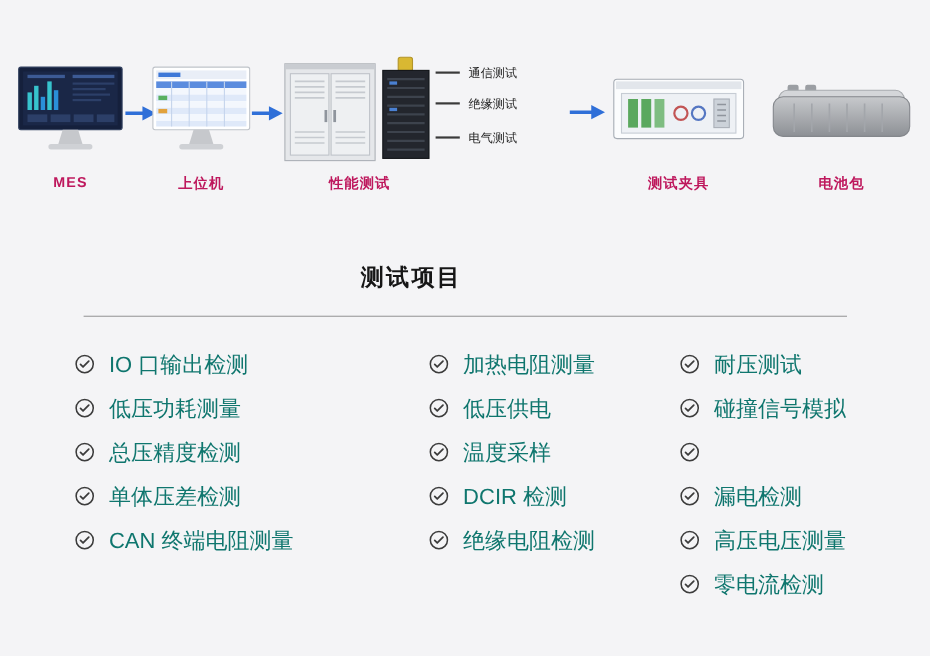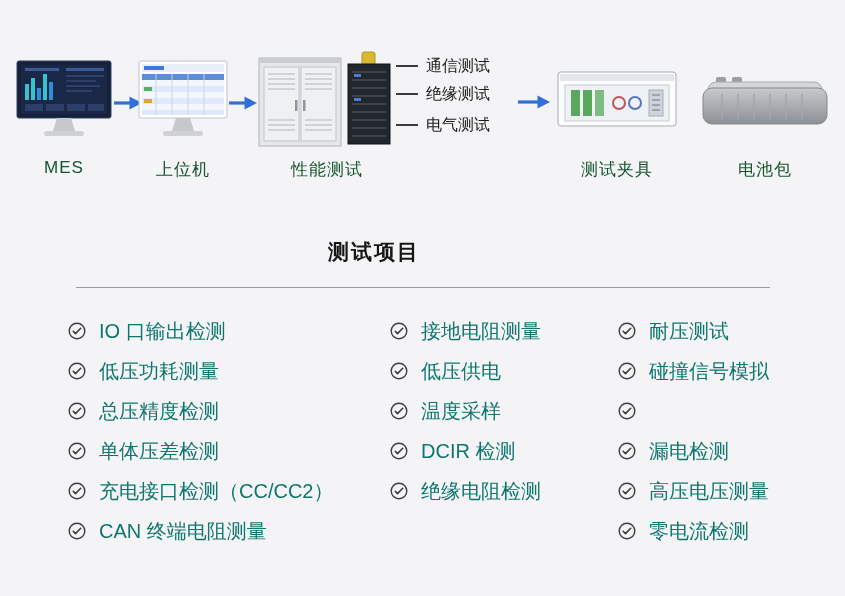--- a/index.html
+++ b/index.html
@@ -9,38 +9,38 @@
     font-family:"Liberation Sans","DejaVu Sans",sans-serif;
     color:#1c1c1c;
     position:relative;
     overflow:hidden;
   }
   .abs { position:absolute; }
   .node-label {
     position:absolute;
     top:158px;
     text-align:center;
-    font-weight:normal;
-    font-size:17px;
-    color:#14532d;
+    font-weight:bold;
+    font-size:13px;
+    color:#be185d;
     letter-spacing:1px;
   }
   .branch-row {
     position:absolute;
     display:flex;
     align-items:center;
     height:22px;
   }
   .branch-line {
     width:22px;
     height:2px;
     background:#3a3a3a;
     margin-right:8px;
   }
-  .branch-text { font-size:16px; color:#1b1b1b; }
+  .branch-text { font-size:11px; color:#1b1b1b; }
   .section-title {
     position:absolute;
     top:238px;
     left:0;
     width:748px;
     text-align:center;
     font-size:21px;
     font-weight:bold;
     letter-spacing:2px;
     color:#161616;
@@ -221,38 +221,31 @@
           <circle cx="9" cy="9" r="7.8" fill="none" stroke="#3c3c3c" stroke-width="1.4"></circle>
           <path d="M5.2 9.3 l2.3 2.3 L12.7 6.3" fill="none" stroke="#3c3c3c" stroke-width="1.6" stroke-linecap="round" stroke-linejoin="round"></path>
         </svg>
       <span class="check-text">单体压差检测</span>
     </div>
     <div class="check-item">
       <svg class="check-icon" viewBox="0 0 18 18">
           <circle cx="9" cy="9" r="7.8" fill="none" stroke="#3c3c3c" stroke-width="1.4"></circle>
           <path d="M5.2 9.3 l2.3 2.3 L12.7 6.3" fill="none" stroke="#3c3c3c" stroke-width="1.6" stroke-linecap="round" stroke-linejoin="round"></path>
         </svg>
-      <span class="check-text">充电接口检测（CC/CC2）</span>
-    </div>
-    <div class="check-item">
-      <svg class="check-icon" viewBox="0 0 18 18">
-          <circle cx="9" cy="9" r="7.8" fill="none" stroke="#3c3c3c" stroke-width="1.4"></circle>
-          <path d="M5.2 9.3 l2.3 2.3 L12.7 6.3" fill="none" stroke="#3c3c3c" stroke-width="1.6" stroke-linecap="round" stroke-linejoin="round"></path>
-        </svg>
       <span class="check-text">CAN 终端电阻测量</span>
     </div>
   </div>
 
   <div class="check-col" style="left:390px">
     <div class="check-item">
       <svg class="check-icon" viewBox="0 0 18 18">
           <circle cx="9" cy="9" r="7.8" fill="none" stroke="#3c3c3c" stroke-width="1.4"></circle>
           <path d="M5.2 9.3 l2.3 2.3 L12.7 6.3" fill="none" stroke="#3c3c3c" stroke-width="1.6" stroke-linecap="round" stroke-linejoin="round"></path>
         </svg>
-      <span class="check-text">接地电阻测量</span>
+      <span class="check-text">加热电阻测量</span>
     </div>
     <div class="check-item">
       <svg class="check-icon" viewBox="0 0 18 18">
           <circle cx="9" cy="9" r="7.8" fill="none" stroke="#3c3c3c" stroke-width="1.4"></circle>
           <path d="M5.2 9.3 l2.3 2.3 L12.7 6.3" fill="none" stroke="#3c3c3c" stroke-width="1.6" stroke-linecap="round" stroke-linejoin="round"></path>
         </svg>
       <span class="check-text">低压供电</span>
     </div>
     <div class="check-item">
       <svg class="check-icon" viewBox="0 0 18 18">

